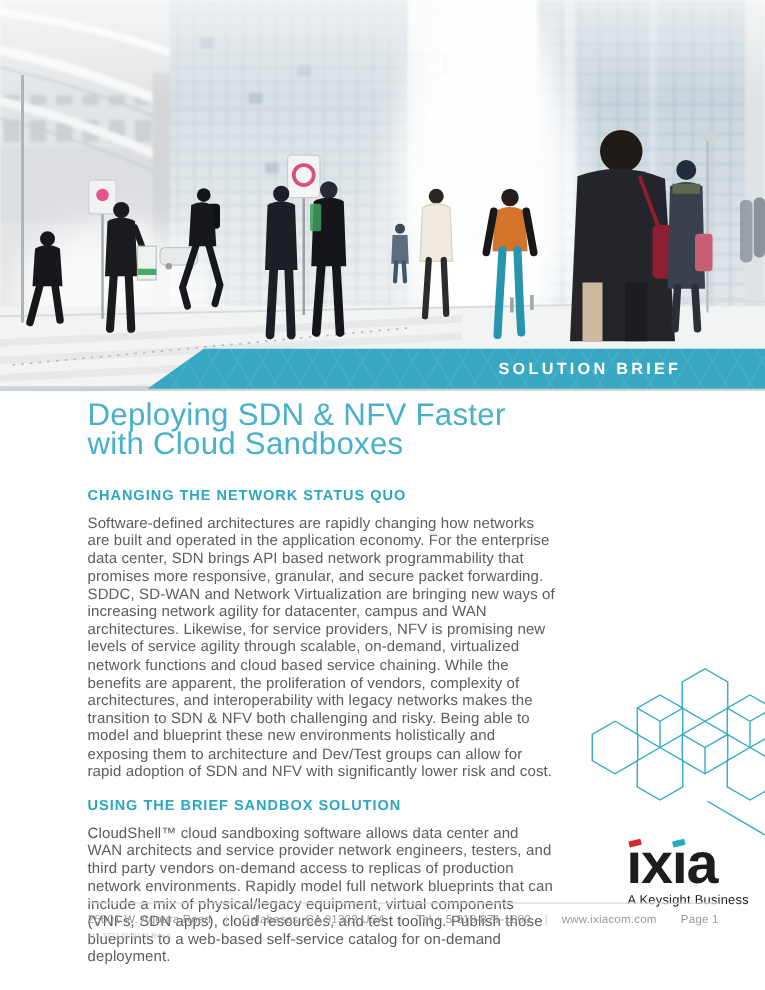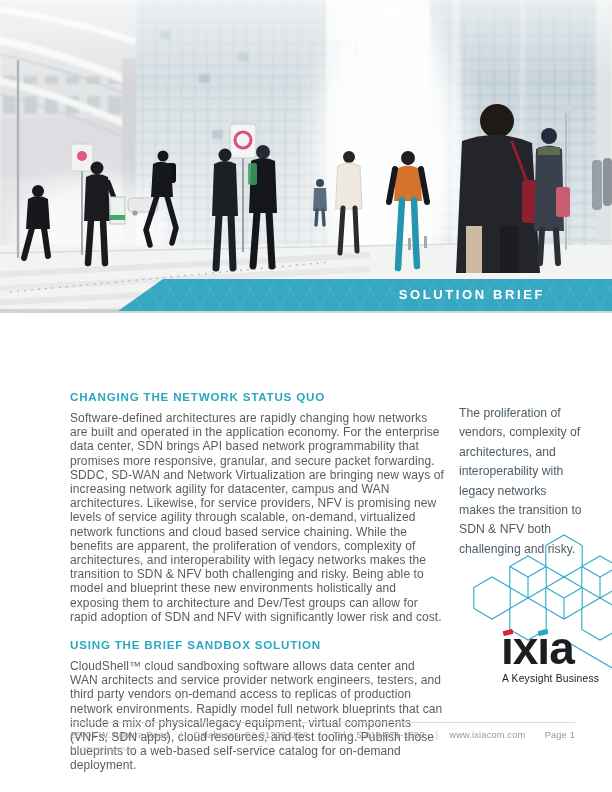--- a/index.html
+++ b/index.html
@@ -33,21 +33,21 @@
     font-size:12px; line-height:14.2px; letter-spacing:0.1px;
     color:#5b5c5e; margin:0 0 14px 0;
   }
   
   .pull-quote {
     position:absolute; left:459px; top:404px; width:126px;
     font-size:12.2px; line-height:19.4px; color:#4e5d68;
   }
   .hex-graphic { position:absolute; left:455px; top:528px; width:157px; height:145px; }
   
-  .logo { position:absolute; left:501px; top:617px; width:90px; height:70px; }
+  .logo { position:absolute; left:501px; top:659px; width:90px; height:70px; }
   .logo-word {
     position:absolute; left:0; top:8px;
     font-size:46px; line-height:46px; font-weight:700;
     letter-spacing:-1px; color:#1c1d1f;
   }
   .logo-accent { position:absolute; width:10px; height:4.6px; border-radius:1px; }
   .logo-accent.red  { left:2px;  top:13px; background:#d7282f; transform:rotate(-14deg); }
   .logo-accent.teal { left:37px; top:13px; background:#29a8c4; transform:rotate(-14deg); }
   .logo-tagline {
     position:absolute; left:1px; top:56px; width:100px;
@@ -238,33 +238,36 @@
       </g>
 
       <g>
         <polygon points="163,279 612,279 612,311 118,311" fill="#38a8c2"></polygon>
         <polygon points="163,279 612,279 612,311 118,311" fill="url(#tri)"></polygon>
       </g>
     </svg>
     <div class="banner-label">SOLUTION BRIEF</div>
   </div>
 
+  <h1 class="title">
+    <span>Deploying SDN &amp; NFV Faster</span><br>
+    <span>with Cloud Sandboxes</span>
+  </h1>
 
   <div class="main-col">
     <div class="section">
       <h2>CHANGING THE NETWORK STATUS QUO</h2>
       <p>Software-defined architectures are rapidly changing how networks are built and operated in the application economy. For the enterprise data center, SDN brings API based network programmability that promises more responsive, granular, and secure packet forwarding. SDDC, SD-WAN and Network Virtualization are bringing new ways of increasing network agility for datacenter, campus and WAN architectures. Likewise, for service providers, NFV is promising new levels of service agility through scalable, on-demand, virtualized network functions and cloud based service chaining. While the benefits are apparent, the proliferation of vendors, complexity of architectures, and interoperability with legacy networks makes the transition to SDN &amp; NFV both challenging and risky. Being able to model and blueprint these new environments holistically and exposing them to architecture and Dev/Test groups can allow for rapid adoption of SDN and NFV with significantly lower risk and cost.</p>
     </div>
     <div class="section">
       <h2>USING THE BRIEF SANDBOX SOLUTION</h2>
       <p>CloudShell™ cloud sandboxing software allows data center and WAN architects and service provider network engineers, testers, and third party vendors on-demand access to replicas of production network environments. Rapidly model full network blueprints that can include a mix of physical/legacy equipment, virtual components (VNFs, SDN apps), cloud resources, and test tooling. Publish those blueprints to a web-based self-service catalog for on-demand deployment.</p>
     </div>
   </div>
 
-  <p class="pull-quote">The proliferation of vendors, complexity of architectures, and interoperability with legacy networks makes the transition to SDN &amp; NFV both challenging and risky.</p>
 
   <svg class="hex-graphic" viewBox="455 528 157 145">
     <g fill="none" stroke="#2fa9c6" stroke-width="1.1">
       <polygon points="492,577 510.2,587.5 510.2,608.5 492,619 473.8,608.5 473.8,587.5"></polygon>
       <polygon points="528,556 546.2,566.5 546.2,587.5 528,598 509.8,587.5 509.8,566.5"></polygon>
       <polygon points="528,598 546.2,608.5 546.2,629.5 528,640 509.8,629.5 509.8,608.5"></polygon>
       <polygon points="564,577 582.2,587.5 582.2,608.5 564,619 545.8,608.5 545.8,587.5"></polygon>
       <polygon points="564,535 582.2,545.5 582.2,566.5 564,577 545.8,566.5 545.8,545.5"></polygon>
       <polygon points="600,556 618.2,566.5 618.2,587.5 600,598 581.8,587.5 581.8,566.5"></polygon>
       <polygon points="600,598 618.2,608.5 618.2,629.5 600,640 581.8,629.5 581.8,608.5"></polygon>

